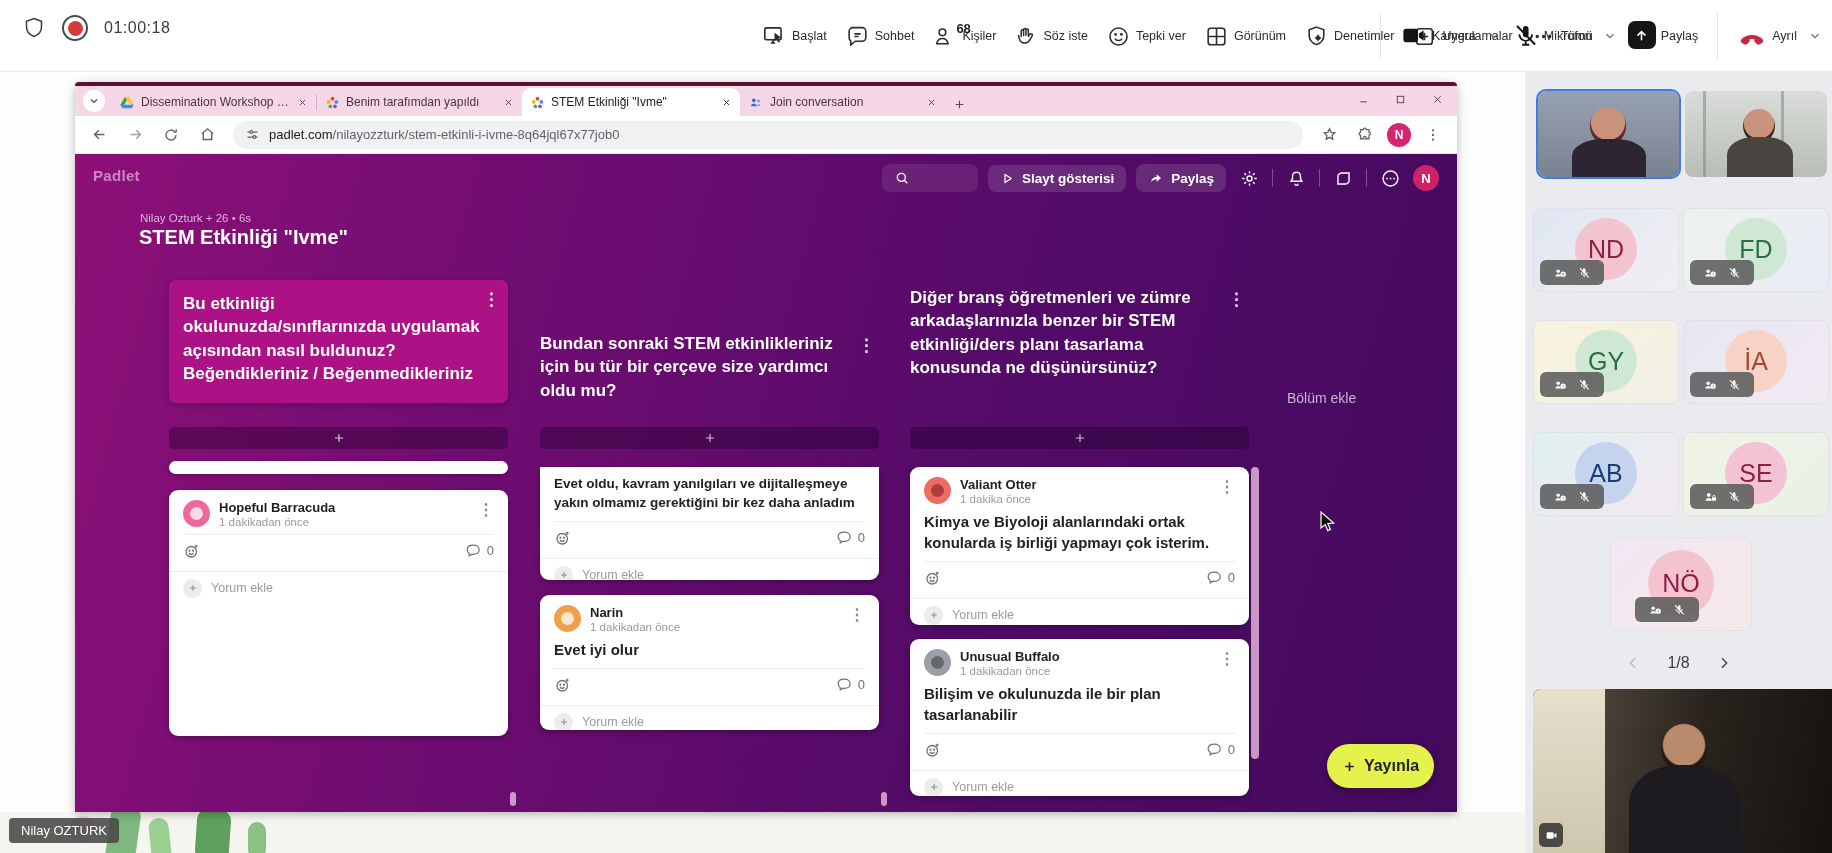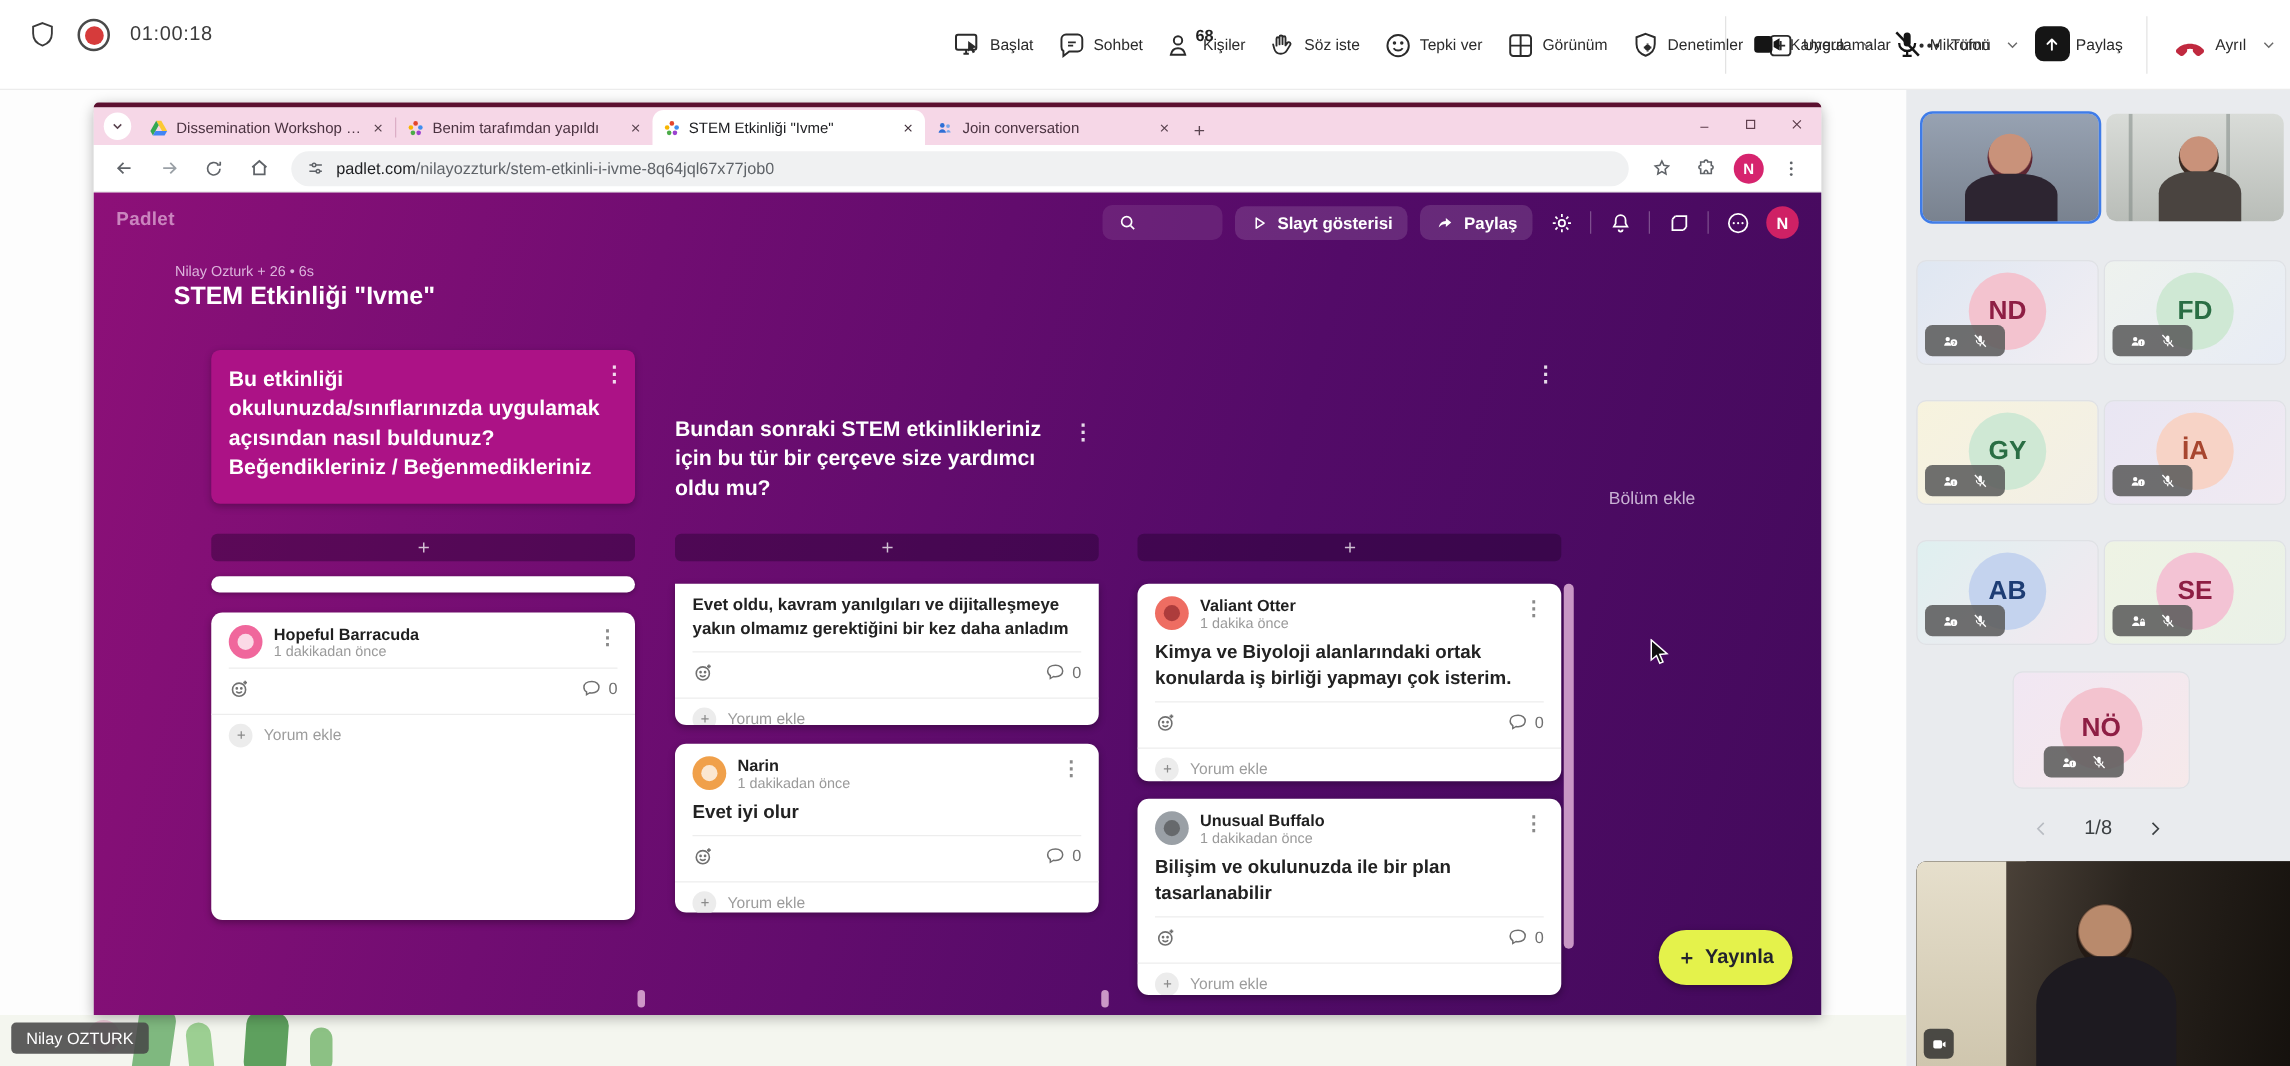--- a/index.html
+++ b/index.html
@@ -88,21 +88,21 @@
 
   .publish { position:absolute; left:1252px; top:590px; width:107px; height:44px; background:#e4f24b; border-radius:22px; display:flex; align-items:center; justify-content:center; gap:7px; color:#22222e; font-size:16px; font-weight:bold; cursor:pointer; box-shadow:0 2px 6px rgba(0,0,0,.35); }
 
   
   .sidebar { position:absolute; left:1525px; top:72px; width:307px; height:781px; background:#e9ebee; }
   .vtile { position:absolute; border-radius:8px; overflow:hidden; }
   .vtile .head { position:absolute; border-radius:50%; }
   .vtile .body { position:absolute; border-radius:42% 42% 0 0; }
   .vactive { outline:2px solid #3f7ce8; outline-offset:0; }
   .ptile { position:absolute; width:146px; height:84px; border-radius:8px; border:1px solid #dfe1e5; overflow:hidden; }
-  .pcircle { position:absolute; left:50%; top:9px; transform:translateX(-50%); width:62px; height:62px; border-radius:50%; display:flex; align-items:center; justify-content:center; font-size:21px; font-weight:bold; }
+  .pcircle { position:absolute; left:50%; top:9px; transform:translateX(-50%); width:62px; height:62px; border-radius:50%; display:flex; align-items:center; justify-content:center; font-size:25px; font-weight:normal; }
   .pbadge { position:absolute; left:6px; bottom:6px; width:64px; height:25px; background:rgba(92,92,92,.88); border-radius:6px; display:flex; align-items:center; justify-content:center; gap:9px; }
   .pager { position:absolute; left:0; top:582px; width:307px; display:flex; align-items:center; justify-content:center; gap:26px; }
   .pagetext { font-size:16px; color:#3c4043; }
   .bigvideo { position:absolute; left:8px; top:617px; width:299px; height:164px; border-radius:8px 0 0 0; overflow:hidden; background:#17130f; }
 
   .cursor { position:absolute; left:1320px; top:511px; z-index:60; }
   svg { display:block; }
 </style>
 </head>
 <body>
@@ -495,20 +495,21 @@
 
         <div class="col1head">
           <span>Bu etkinliği okulunuzda/sınıflarınızda uygulamak açısından nasıl buldunuz? Beğendikleriniz / Beğenmedikleriniz</span>
           <span class="colmenu">⋮</span>
         </div>
         <div class="col2head">
           <span>Bundan sonraki STEM etkinlikleriniz için bu tür bir çerçeve size yardımcı oldu mu?</span>
           <span class="headmenu2">⋮</span>
         </div>
         <div class="col3head">
+          <span>Diğer branş öğretmenleri ve zümre arkadaşlarınızla benzer bir STEM etkinliği/ders planı tasarlama konusunda ne düşünürsünüz?</span>
           <span class="headmenu2">⋮</span>
         </div>
 
         <div class="addbar" style="left:94px">
             <svg width="14" height="14" viewBox="0 0 24 24" stroke="#fff" stroke-width="2" fill="none">
               <path d="M12 5v14M5 12h14"></path>
             </svg>
           </div>
         <div class="addbar" style="left:465px">
             <svg width="14" height="14" viewBox="0 0 24 24" stroke="#fff" stroke-width="2" fill="none">

